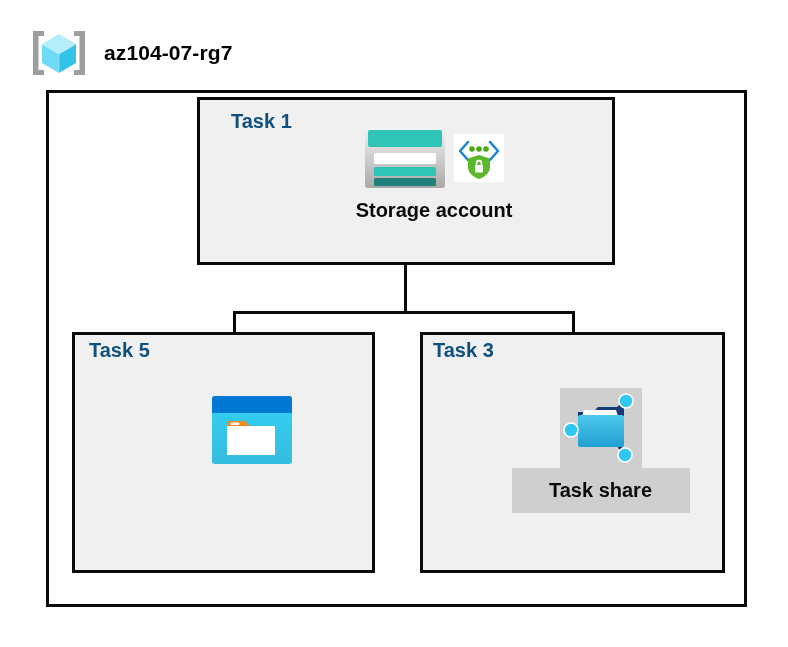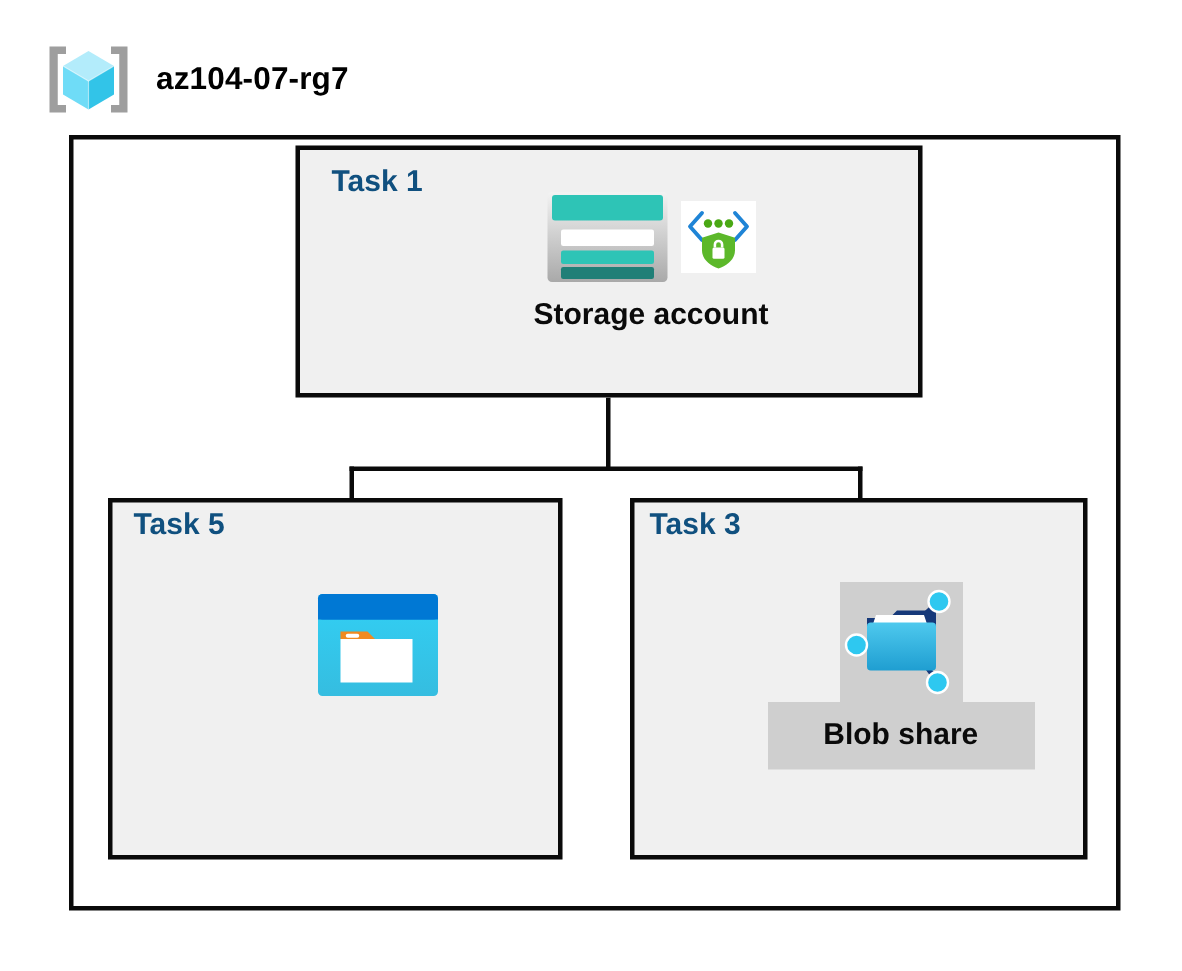--- a/index.html
+++ b/index.html
@@ -65,21 +65,21 @@
   #task2-box { left: 72px;  top: 332px; width: 303px; height: 241px; }
   #task3-box { left: 420px; top: 332px; width: 305px; height: 241px; }
 
   .task-label {
     position: absolute;
     font-size: 20px;
     font-weight: bold;
     color: #10507f;
     white-space: nowrap;
   }
-  #task1-label { left: 221px; top: 110px; }
+  #task1-label { left: 231px; top: 110px; }
   #task2-label { left: 89px;  top: 339px; }
   #task3-label { left: 433px; top: 339px; text-align: right; }
 
   
   .conn {
     position: absolute;
     background: #0a0a0a;
   }
   #conn-trunk   { left: 404px; top: 265px; width: 3px;   height: 49px; }
   #conn-bus     { left: 233px; top: 311px; width: 342px; height: 3px; }
@@ -262,17 +262,17 @@
 
           <rect x="16" y="25" width="46" height="32" rx="2.5" fill="url(#fsFolder)"></rect>
 
           <circle cx="64" cy="11" r="7" fill="#2ec8f0" stroke="#ffffff" stroke-width="1.6"></circle>
           <circle cx="9" cy="40" r="7" fill="#2ec8f0" stroke="#ffffff" stroke-width="1.6"></circle>
           <circle cx="63" cy="65" r="7" fill="#2ec8f0" stroke="#ffffff" stroke-width="1.6"></circle>
         </svg>
       </span>
     </div>
     <div id="fileshare-label-wrap">
-      <span class="node-label">Blob share</span>
+      <span class="node-label">Task share</span>
     </div>
   </div>
 
 </div>
 
 </body></html>

